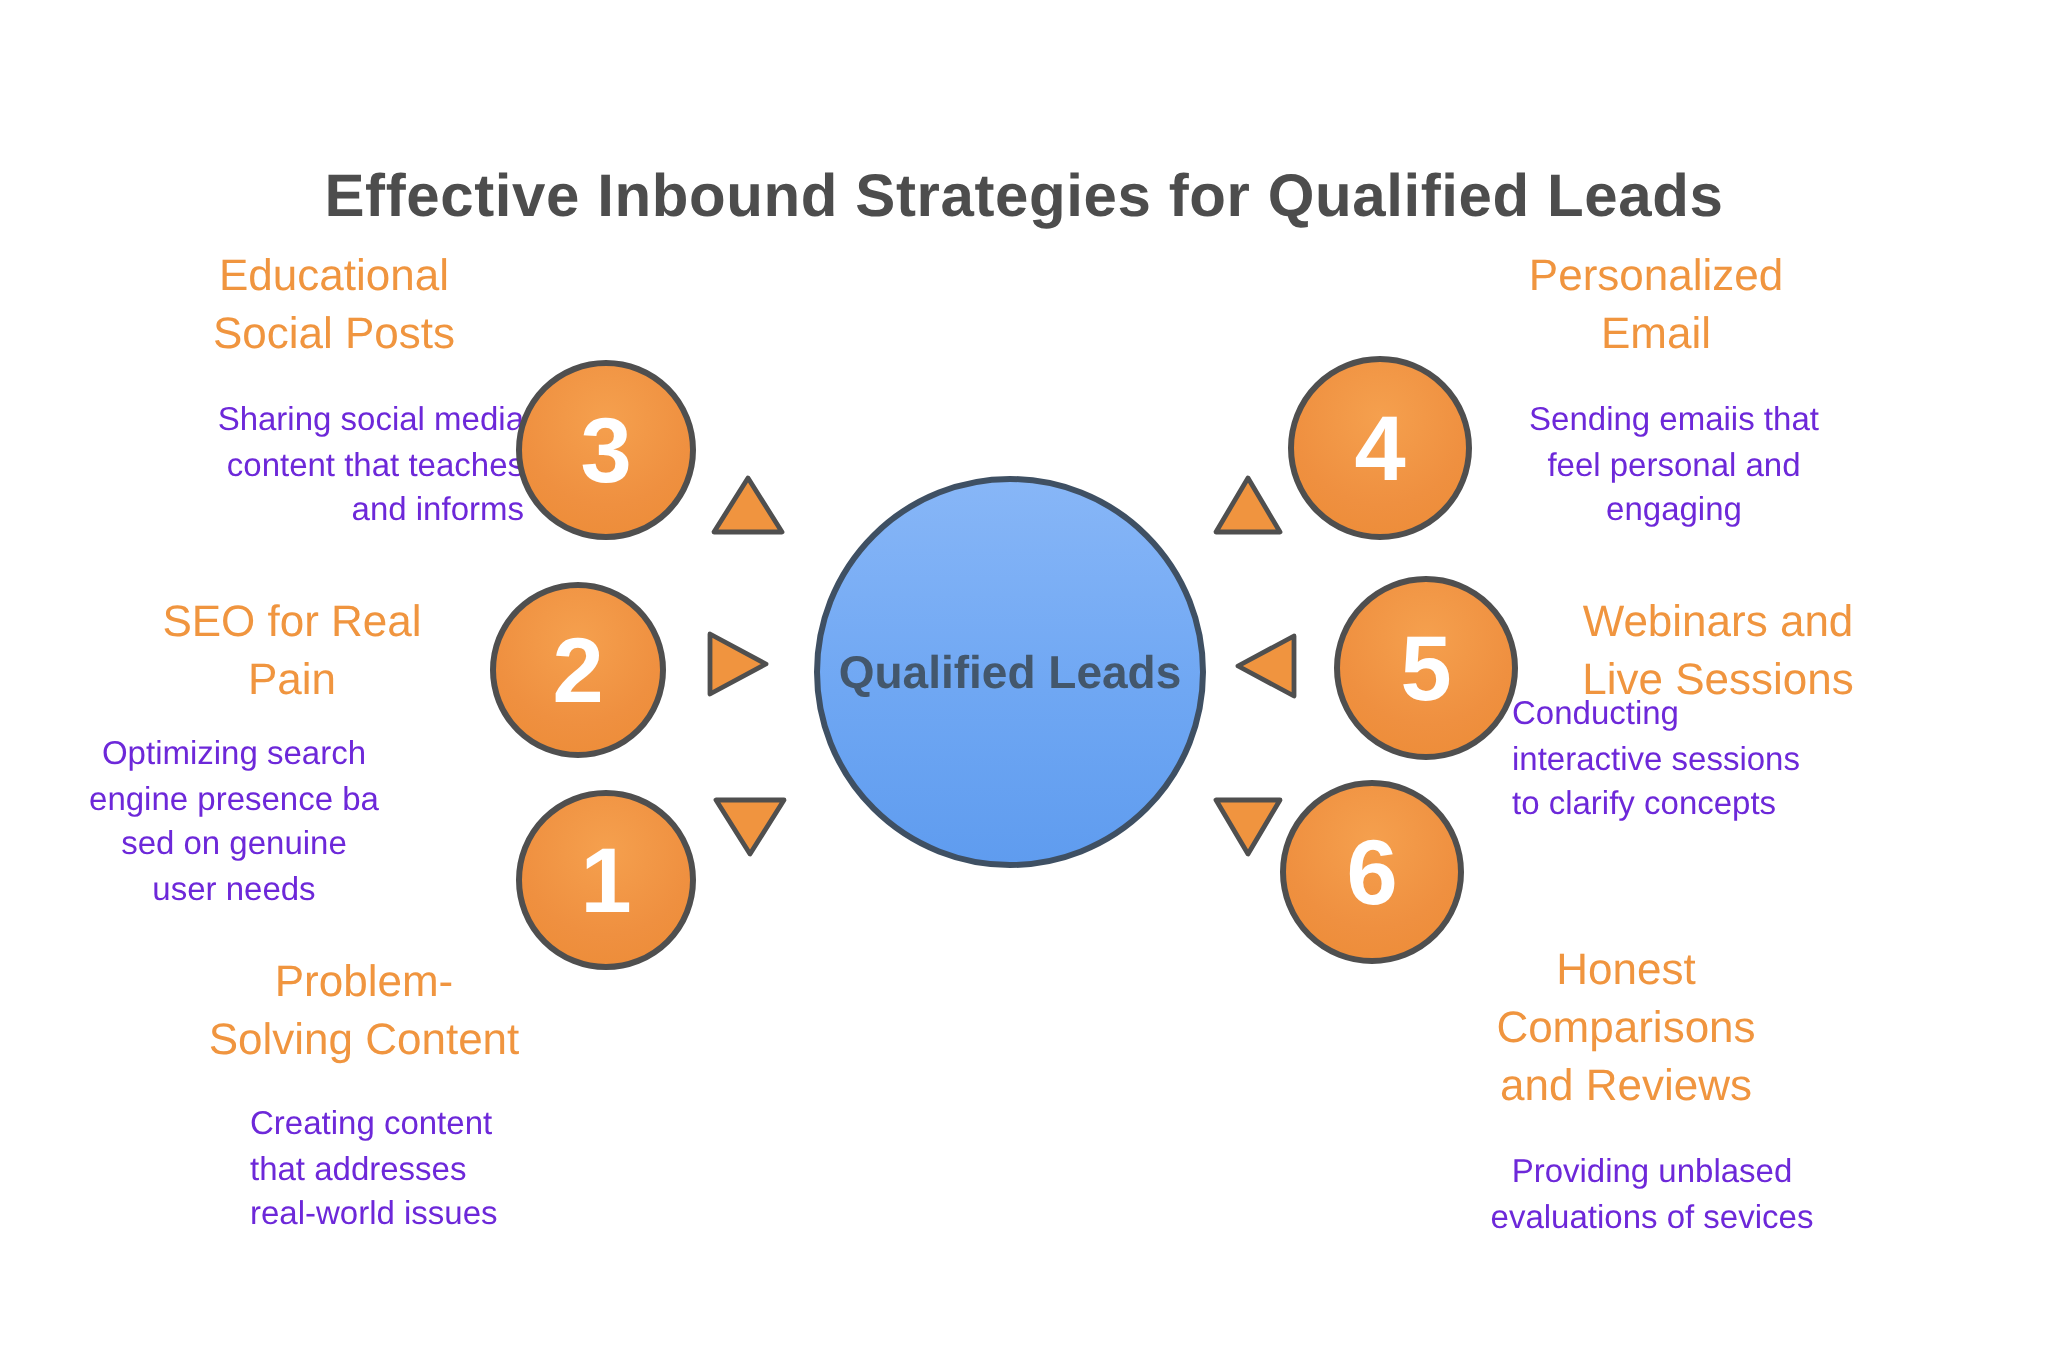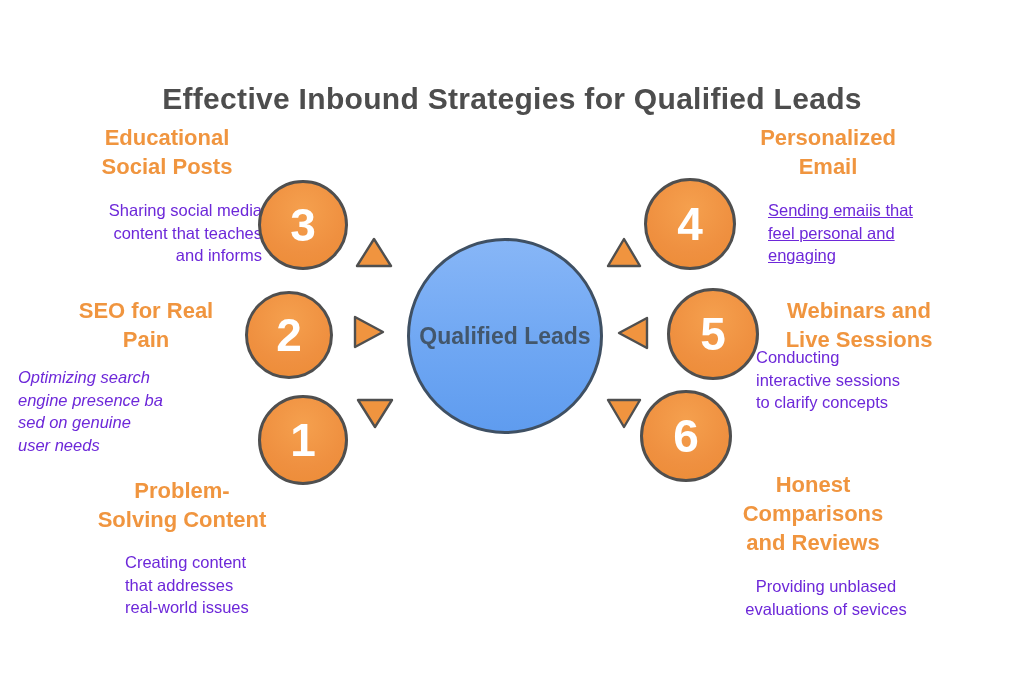--- a/index.html
+++ b/index.html
@@ -12,21 +12,21 @@
   .stage { position:absolute; inset:0; width:1024px; height:683px; }
 
   .title {
     position:absolute; left:0; top:50px; width:1024px;
     text-align:center; font-size:30px; font-weight:bold;
     color:#4d4d4d; letter-spacing:0.3px;margin-top:32px;
   }
 
   .heading {
     position:absolute; width:240px;
-    font-size:22px; font-weight:bold; color:#F0953F;
+    font-size:22px; font-weight:normal; color:#F0953F;
     line-height:29px; text-align:center; white-space:pre-line;
   }
 
   .desc {
     position:absolute;
     font-size:16.5px; color:#6d28d9;
     line-height:22.5px; white-space:pre-line;
   }
 
   .num-circle {
@@ -55,34 +55,34 @@
   <div class="title">Effective Inbound Strategies for Qualified Leads</div>
 
   <div class="heading" style="left:47px; top:123px;">Educational
 Social Posts</div>
   <div class="desc" style="left:58px; top:199px; width:204px; text-align:right;">Sharing social media
 content that teaches
 and informs</div>
 
   <div class="heading" style="left:26px; top:296px;">SEO for Real
 Pain</div>
-  <div class="desc" style="left:18px; top:366px; width:198px; text-align:left;font-style:italic;">Optimizing search
+  <div class="desc" style="left:18px; top:366px; width:198px; text-align:center;">Optimizing search
 engine presence ba
 sed on genuine
 user needs</div>
 
   <div class="heading" style="left:62px; top:476px;">Problem-
 Solving Content</div>
   <div class="desc" style="left:125px; top:551px; width:185px; text-align:left;">Creating content
 that addresses
 real-world issues</div>
 
   <div class="heading" style="left:708px; top:123px;">Personalized
 Email</div>
-  <div class="desc" style="left:768px; top:199px; width:202px; text-align:left;text-decoration:underline;">Sending emaiis that
+  <div class="desc" style="left:736px; top:199px; width:202px; text-align:center;">Sending emaiis that
 feel personal and
 engaging</div>
 
   <div class="heading" style="left:739px; top:296px;">Webinars and
 Live Sessions</div>
   <div class="desc" style="left:756px; top:346px; width:202px; text-align:left;">Conducting
 interactive sessions
 to clarify concepts</div>
 
   <div class="heading" style="left:693px; top:470px;">Honest

